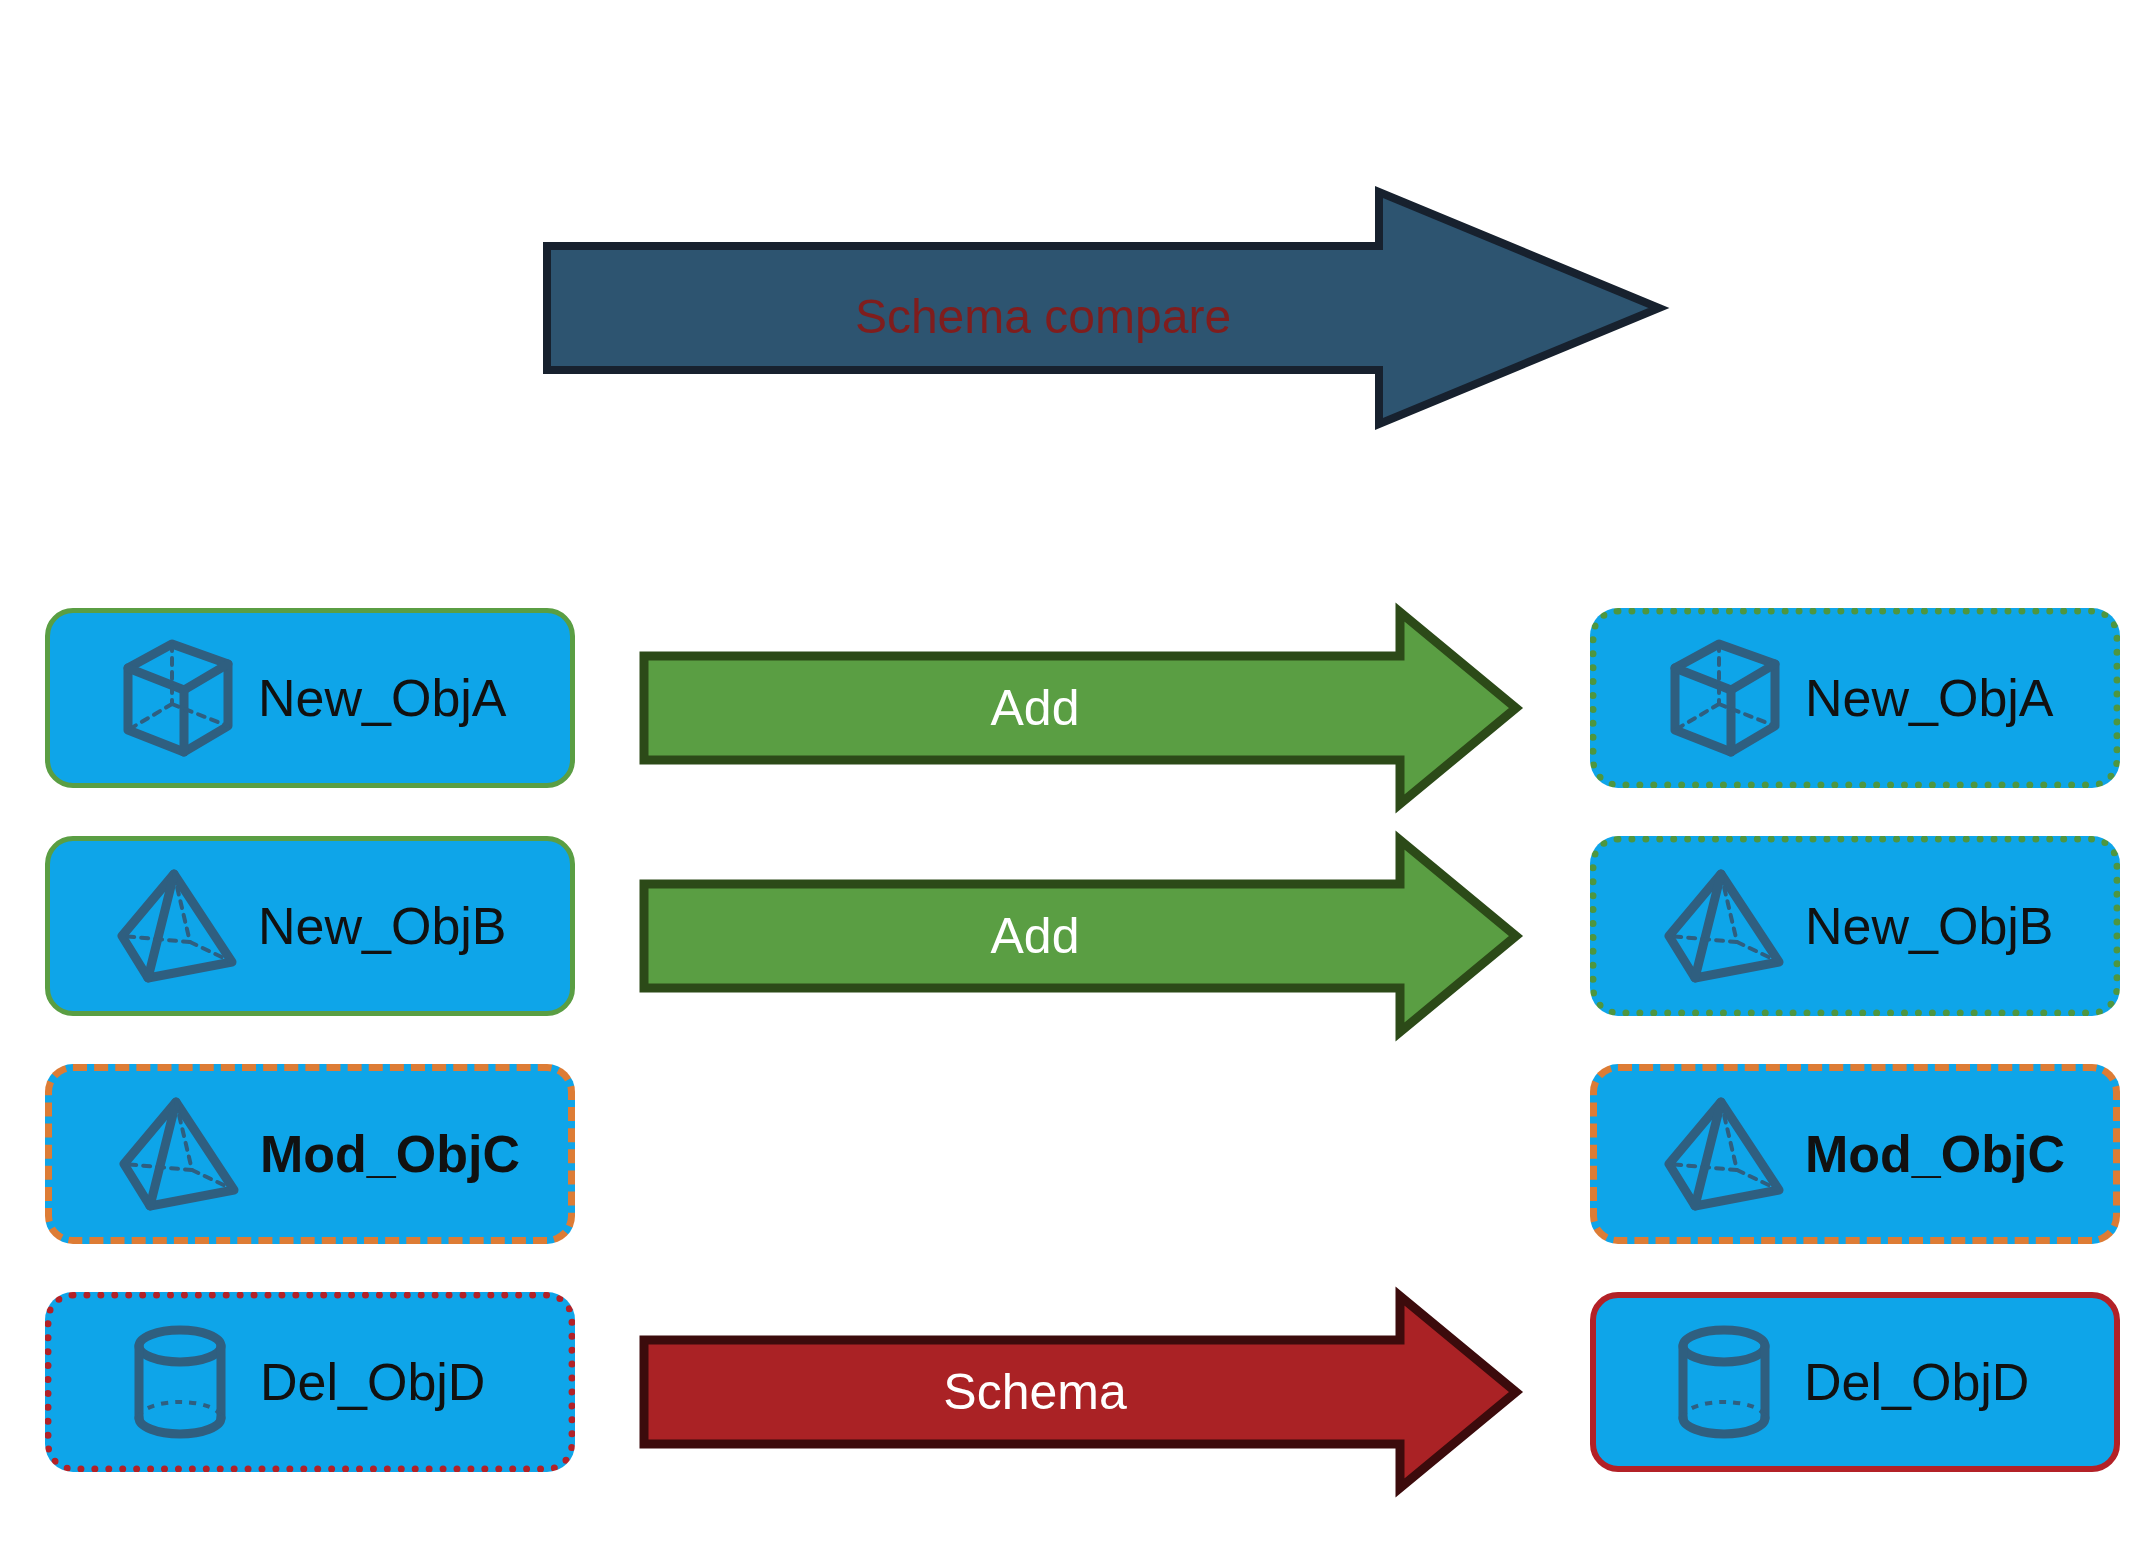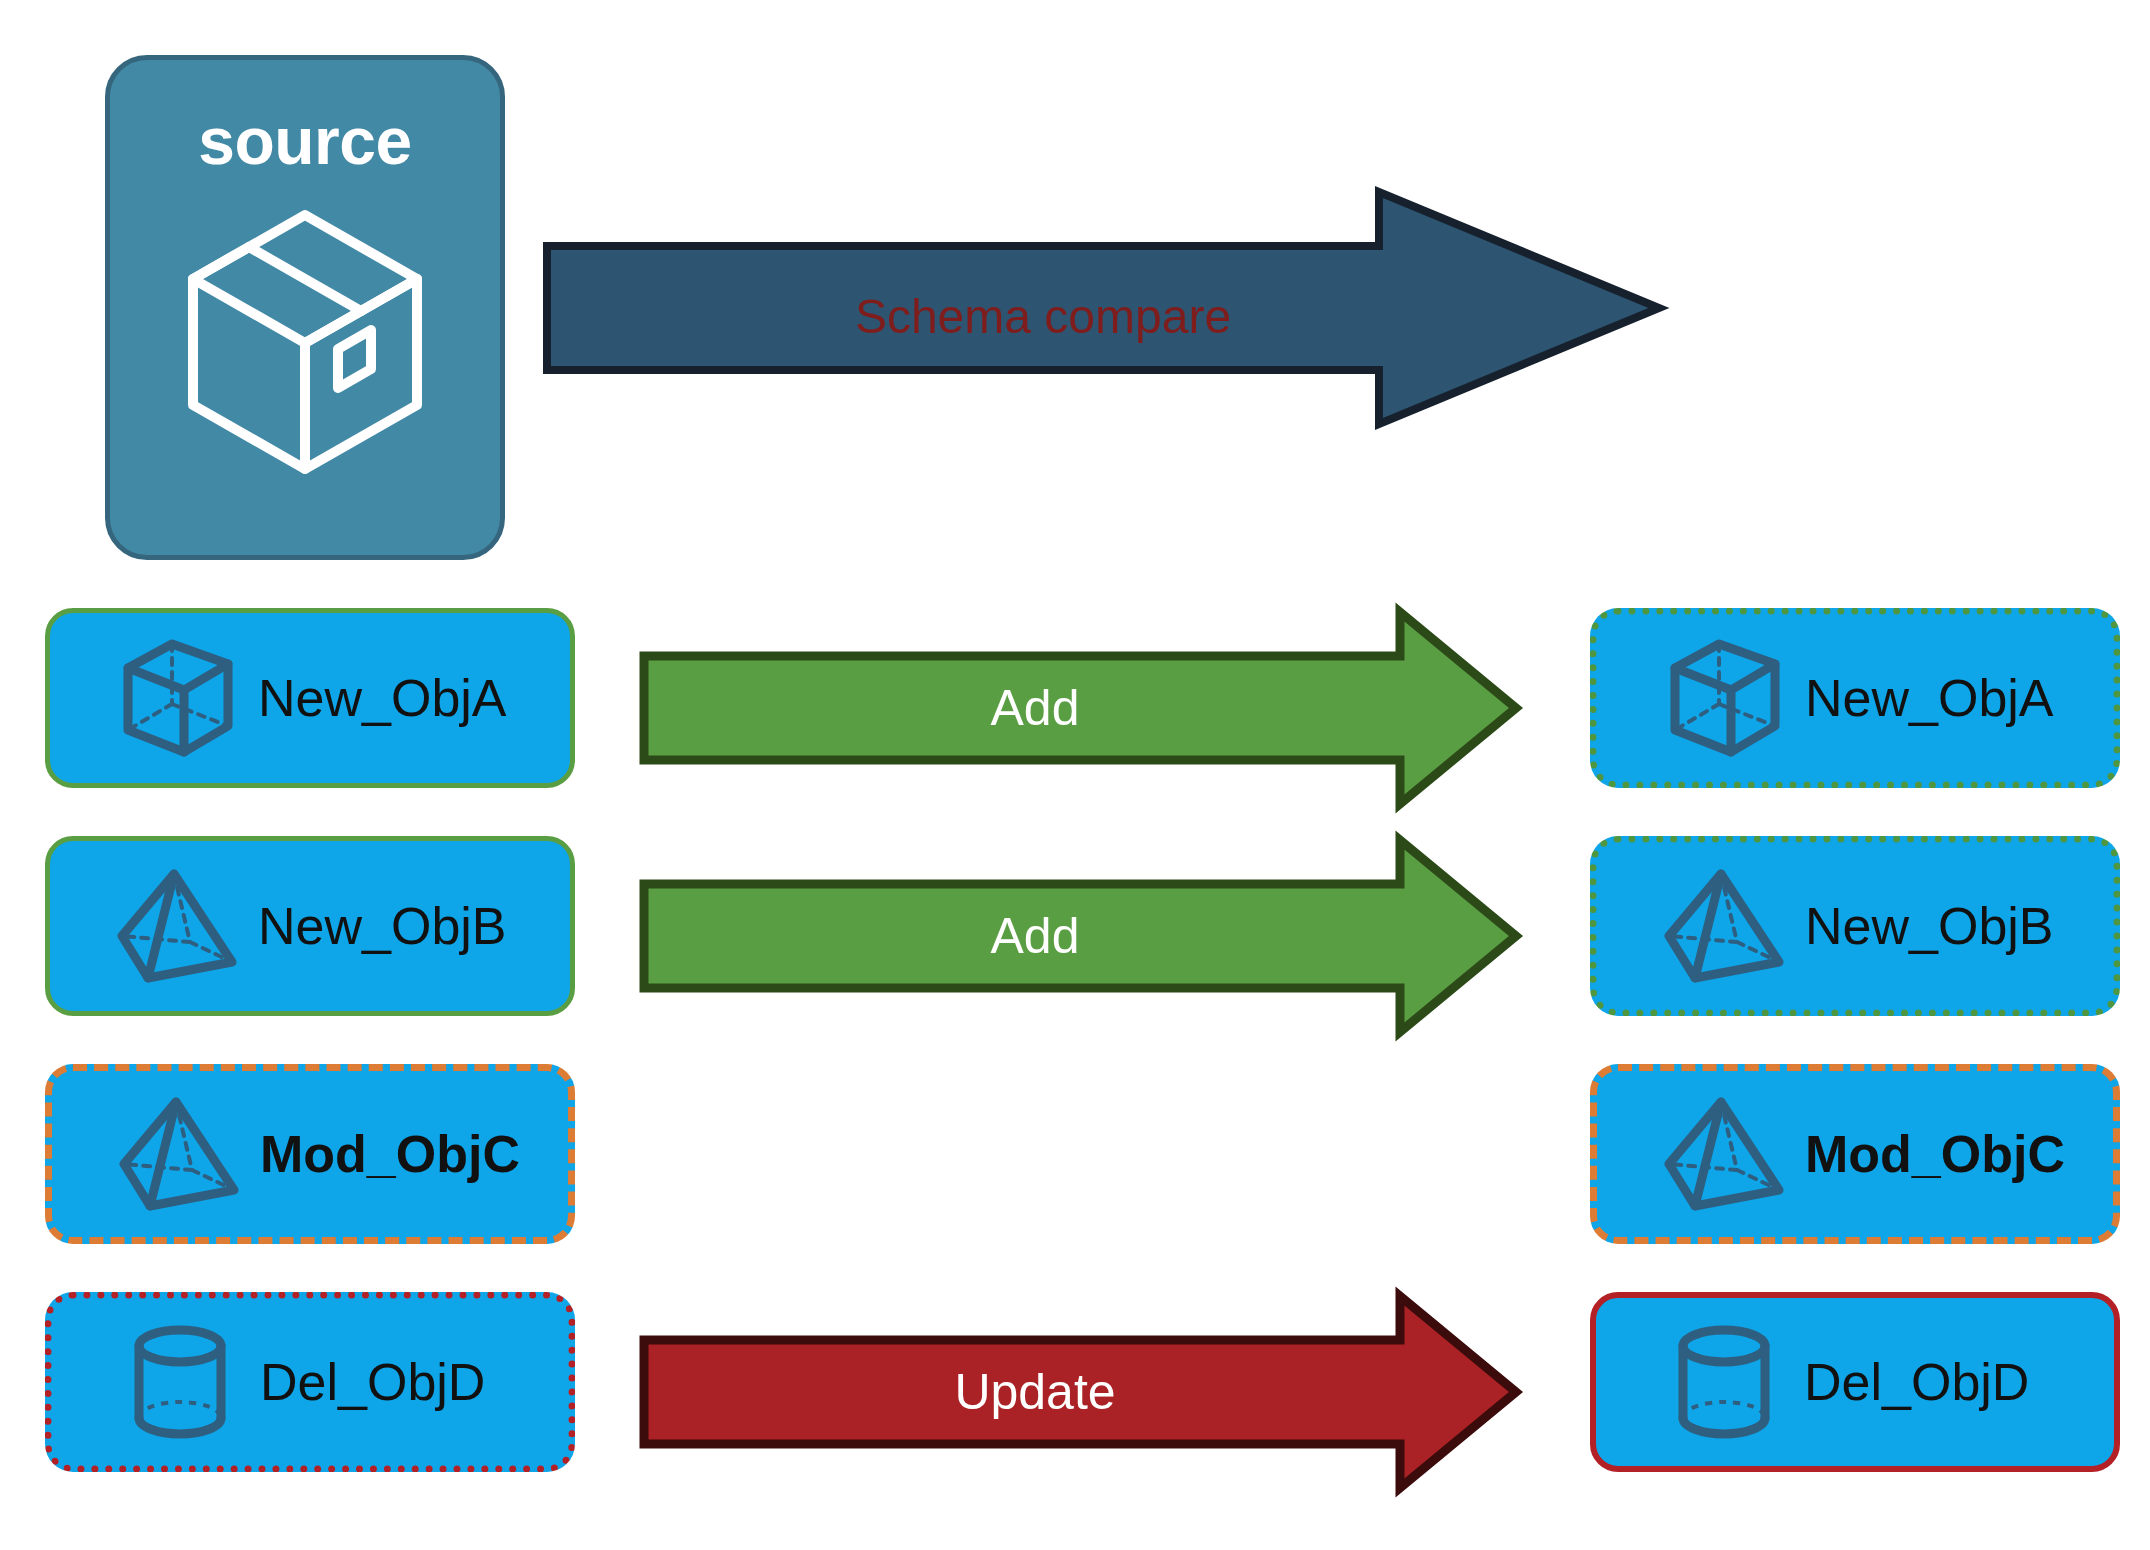--- a/index.html
+++ b/index.html
@@ -84,37 +84,20 @@
     display:flex;align-items:center;justify-content:center;
     color:#ffffff;font-size:50px;pointer-events:none;
   }
   svg{display:block;overflow:visible;}
 </style>
 </head>
 <body>
 
 <div id="stage">
 
-  <div id="src-card" class="endpoint">
-    <div class="ep-title">source</div>
-    <div class="ep-icon">
-      <svg width="260" height="290" viewBox="0 0 260 290">
-        <g fill="none" stroke="#ffffff" stroke-width="10" stroke-linejoin="round" stroke-linecap="round">
-          <path d="M130 18 L242 82 L242 208 L130 272 L18 208 L18 82 Z"></path>
-          <path d="M18 82 L130 146 L242 82"></path>
-          <path d="M130 146 L130 272"></path>
-          <path d="M74 50 L186 114"></path>
-          <path d="M186 114 L242 82"></path>
-          <path d="M74 50 L18 82"></path>
-          <path d="M186 114 L130 146"></path>
-          <path d="M163 152 L196 133 L196 172 L163 191 Z"></path>
-        </g>
-      </svg>
-    </div>
-  </div>
 
   <div id="compare-arrow">
     <svg width="1120" height="240" viewBox="0 0 1120 240">
       <polygon points="4,58 836,58 836,4 1116,120 836,236 836,182 4,182" fill="#2d5470" stroke="#17212e" stroke-width="8" stroke-linejoin="miter"></polygon>
     </svg>
     <div class="arrow-label">Schema compare</div>
   </div>
 
 
   <div id="row-0" class="row">
@@ -255,21 +238,21 @@
           <path d="M9 96 A41 16 0 0 1 91 96" fill="none" stroke="#2f5f80" stroke-width="4" stroke-dasharray="7 7"></path>
         </svg>
       </div>
       <div class="obj-label">Del_ObjD</div>
     </div>
 
     <div class="action-arrow">
       <svg width="880" height="200" viewBox="0 0 880 200">
         <polygon points="4,48 760,48 760,4 876,100 760,196 760,152 4,152" fill="#aa2225" stroke="#3c0b0c" stroke-width="9" stroke-linejoin="miter"></polygon>
       </svg>
-      <div class="act-label">Update</div>
+      <div class="act-label">Schema</div>
     </div>
 
     <div class="objcard right b-red-solid">
       <div class="obj-icon">
         <svg width="100" height="120" viewBox="0 0 100 120">
           <g fill="none" stroke="#2f5f80" stroke-width="9" stroke-linejoin="round" stroke-linecap="round">
             <ellipse cx="50" cy="24" rx="41" ry="16"></ellipse>
             <path d="M9 24 L9 96"></path>
             <path d="M91 24 L91 96"></path>
             <path d="M9 96 A41 16 0 0 0 91 96"></path>

